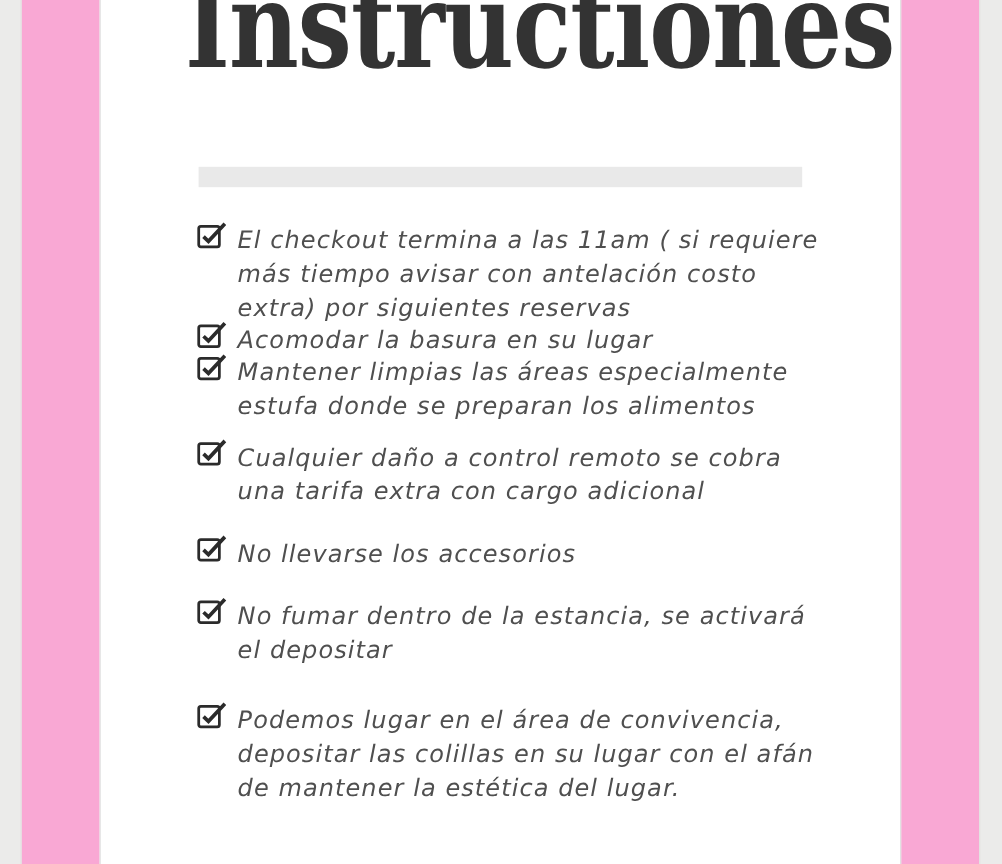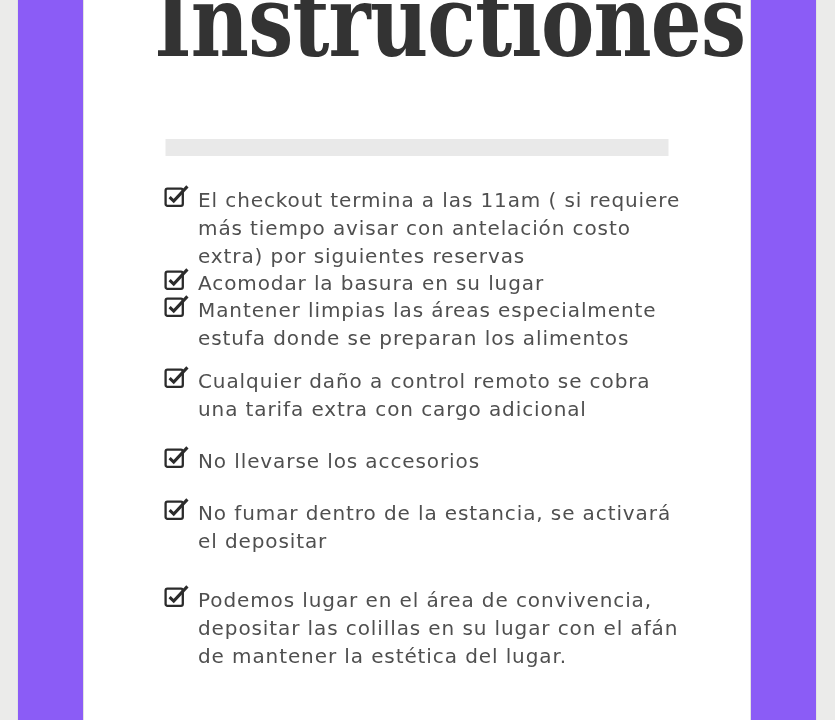--- a/index.html
+++ b/index.html
@@ -9,21 +9,21 @@
     --divider:#e9e9e9;
     --band:#ebebea;
     --page-edge:#e2e2e2;
     --page-bg:#ffffff;
   }
   html,body{margin:0;padding:0;background:#ffffff;}
   .screen{
     position:relative;
     width:835px;height:720px;
     overflow:hidden;
-    background:#8b5cf6;
+    background:#f9a8d4;
     font-family:"DejaVu Sans","Liberation Sans",sans-serif;
   }
   .band{position:absolute;top:0;bottom:0;background:var(--band);}
   .band-left{left:0;width:17px;border-right:1px solid #e3e3e2;}
   .band-right{left:816px;width:19px;border-left:1px solid #e3e3e2;}
   .page{
     position:absolute;
     left:83px;top:0;
     width:666px;height:720px;
     background:var(--page-bg);
@@ -74,20 +74,21 @@
     margin-top:-2px;
   }
   .cb svg{display:block;}
   .txt{flex:1 1 auto;min-width:0;}
   .line{
     font-size:20px;
     line-height:28px;
     letter-spacing:0.9px;
     color:var(--body-ink);
     white-space:nowrap;
+    font-style:italic;
   }
 </style>
 </head>
 <body>
 
 <div class="screen">
   <div class="band band-left"></div>
   <div class="band band-right"></div>
 
   <div class="page">

